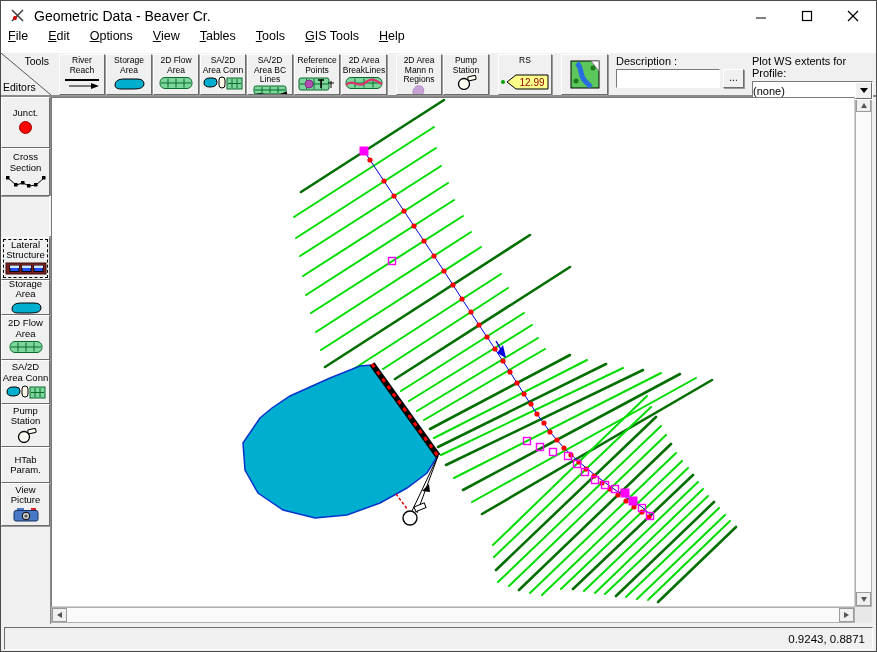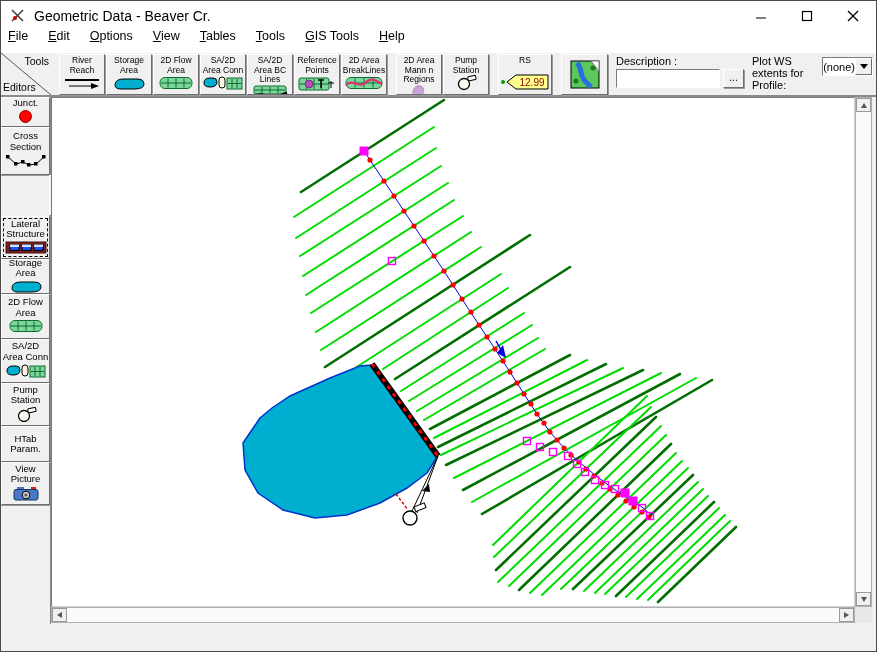--- a/index.html
+++ b/index.html
@@ -45,21 +45,21 @@
                 border-color:#7a7a7a #fff #fff #7a7a7a; font-size:11px; padding:0 12px 0 3px;
                 font-family:"Liberation Sans",sans-serif; position:relative; }
   .desc-spin { width:11px; height:17px; margin-left:-12px; display:flex; flex-direction:column;
                align-items:center; justify-content:center; gap:2px; }
   .spin-up, .spin-dn { width:0; height:0; border-left:3px solid transparent; border-right:3px solid transparent; }
   .spin-up { border-bottom:4px solid #9a9a9a; }
   .spin-dn { border-top:4px solid #9a9a9a; }
   .more-btn { width: 21px; height: 19px; margin-left:4px; background:#f0f0f0;
               border:1px solid; border-color:#fff #6d6d6d #6d6d6d #fff; box-shadow:1px 1px 0 #9a9a9a;
               font-size:10px; text-align:center; line-height:15px; }
-  .tb-profile { margin-left: 8px; flex:1; display:flex; flex-direction:row; font-size:11px; padding-top:2px; margin-right:3px;}
+  .tb-profile { margin-left: 8px; flex:1; display:flex; flex-direction:column; font-size:11px; padding-top:2px; margin-right:3px;}
   .profile-select { height: 19px; margin-top:2px; background:#fff; border:1px solid;
                     border-color:#7a7a7a #fff #fff #7a7a7a; display:flex; align-items:center; font-size:11px; }
   .profile-value { flex:1; padding-left:0; }
   .dd-btn { width: 17px; height: 17px; background:#f0f0f0; border:1px solid; border-color:#fff #6d6d6d #6d6d6d #fff;
             display:flex; align-items:center; justify-content:center; }
   .dd-arrow { width:0; height:0; border-left:4px solid transparent; border-right:4px solid transparent;
               border-top:5px solid #000; }
   
   .content { display: flex; height: 527px; }
   .sidebar { width: 50px; flex:none; background:#f0f0f0; border-right:1px solid #8a8a8a; }
@@ -275,21 +275,21 @@
         <span class="profile-value">(none)</span>
         <span class="dd-btn">
             <span class="dd-arrow"></span>
           </span>
       </div>
     </div>
   </div>
 
   <div class="content">
     <div class="sidebar" id="sidebar">
-        <div class="sb-btn" style="height: 30px;">
+        <div class="sb-btn" style="height: 51px;">
           <span>Junct.</span>
           <span class="ic"><svg width="15" height="15">
               <circle cx="7.5" cy="7.5" r="6" fill="#ff0000" stroke="#990000"></circle>
             </svg></span>
         </div>
         <div class="sb-btn" style="height: 48px;">
           <span>Cross Section</span>
           <span class="ic"><svg width="42" height="15">
               <path d="M3 4 L11 11 L18 9 L24 12 L31 11 L39 4" stroke="#000" fill="none"></path>
               <g fill="#000">
@@ -502,14 +502,17 @@
             <span class="tri-up"></span>
           </div>
         <div class="scroll-btn">
             <span class="tri-dn"></span>
           </div>
       </div>
       <div class="scroll-corner"></div>
     </div>
   </div>
 
+  <div class="statusbar">
+    <span>0.9243, 0.8871</span>
+  </div>
 
 </div>
 
 </body></html>

